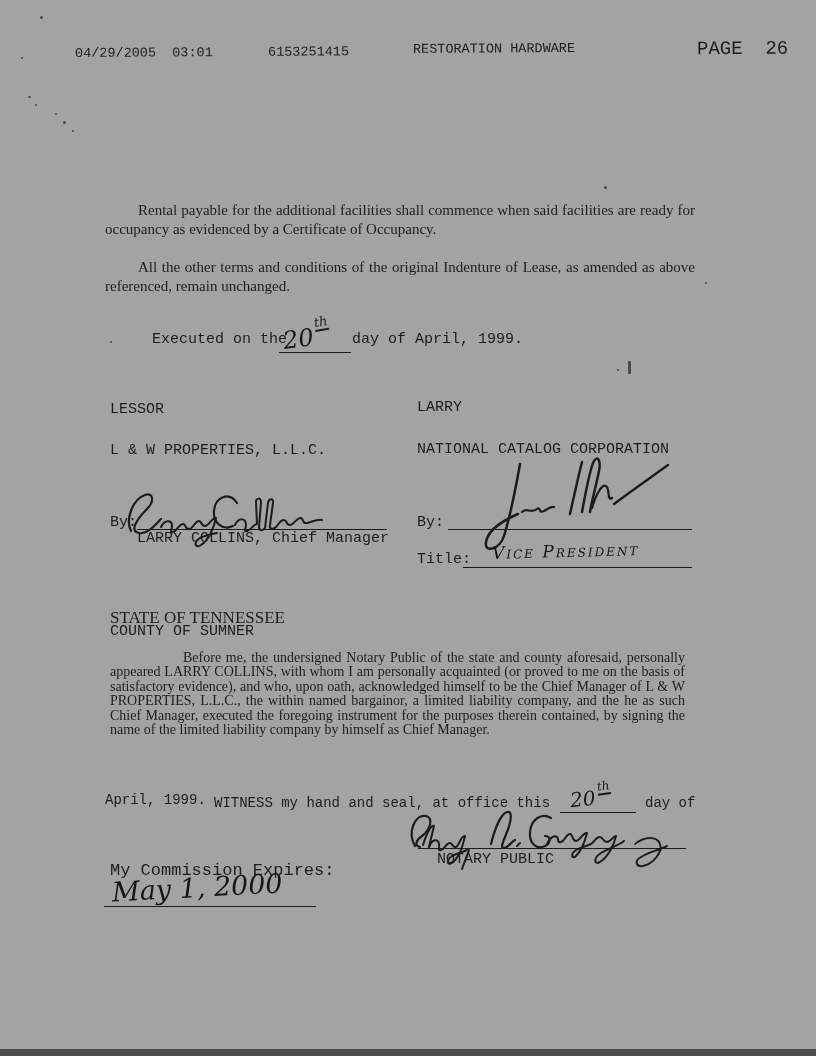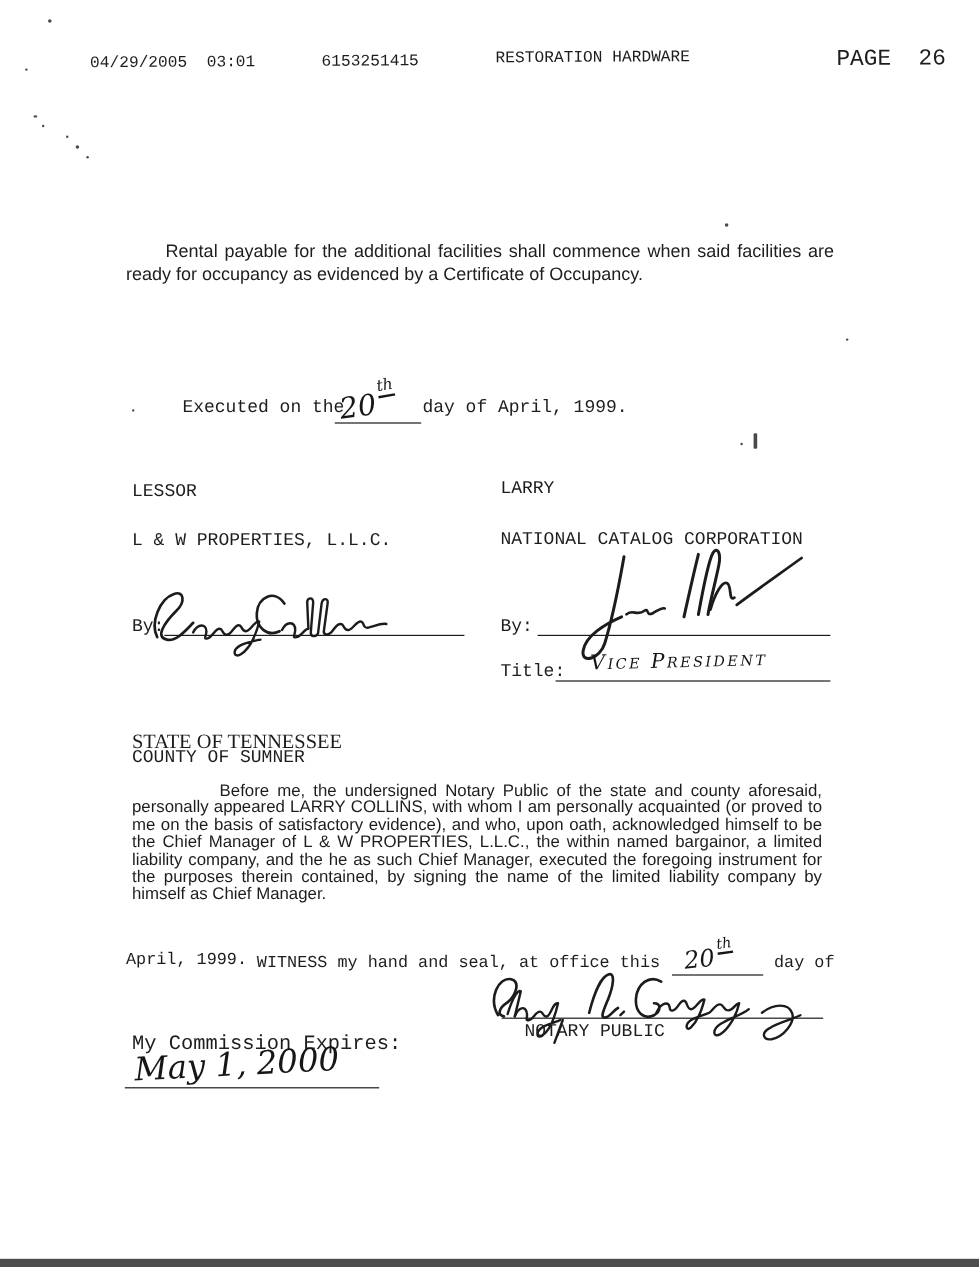--- a/index.html
+++ b/index.html
@@ -1,27 +1,27 @@
 <!DOCTYPE html>
 <html><head>
 <meta charset="utf-8">
 <style>
   html,body{margin:0;padding:0;background:#e8e8e8;}
   .page{
     position:relative;
     width:816px;height:1056px;
-    background:#ffffff;
+    background:#a3a3a3;
     overflow:hidden;
     font-family:"Liberation Mono","DejaVu Sans Mono",monospace;
     color:#1d1d1d;
   }
   .abs{position:absolute;}
   .mono{font-family:"Liberation Mono","DejaVu Sans Mono",monospace;white-space:pre;}
   .para{
-    font-family:Liberation Sans, sans-serif;
+    font-family:Liberation Serif, serif;
     text-align:justify;
   }
   .p-top{font-size:15px;line-height:18.5px;width:590px;text-indent:33px;letter-spacing:0;}
   .p-notary{font-size:14px;line-height:14.4px;width:575px;text-indent:73px;}
   .uline{position:absolute;border-bottom:1.6px solid #1b1b1b;height:1px;}
   .hand{
     font-family:"DejaVu Serif","Liberation Serif",serif;
     font-style:italic;
     color:#161616;
     white-space:pre;
@@ -56,20 +56,21 @@
   <div class="speck" style="left:63px;top:121px;width:3px;height:3px;"></div>
   <div class="speck" style="left:72px;top:130px;width:2px;height:2px;"></div>
   <div class="speck" style="left:604px;top:186px;width:3px;height:3px;"></div>
   <div class="speck" style="left:110px;top:341px;width:2px;height:2px;"></div>
   <div class="speck" style="left:617px;top:369px;width:2px;height:2px;"></div>
   <div class="speck" style="left:628px;top:361px;width:2.5px;height:13px;border-radius:1px;"></div>
   <div class="speck" style="left:705px;top:282px;width:2px;height:2px;"></div>
 
   <div class="abs para p-top" style="left:105px;top:201px;">Rental payable for the additional facilities shall commence when said facilities are ready for occupancy as evidenced by a Certificate of Occupancy.</div>
 
+  <div class="abs para p-top" style="left:105px;top:258px;">All the other terms and conditions of the original Indenture of Lease, as amended as above referenced, remain unchanged.</div>
 
   <div class="abs" style="left:0;top:0;">
     <span class="abs mono" style="left:152px;top:331px;font-size:15px;">Executed on the</span>
     <span class="uline" style="left:279px;top:351px;width:72px;"></span>
     <span class="abs hand" style="left:283px;top:325px;font-size:24px;transform:rotate(-8deg);">20</span>
     <span class="abs hand hand-sup" style="left:314px;top:314px;font-size:13px;transform:rotate(-10deg);">th</span>
     <span class="abs mono" style="left:352px;top:331px;font-size:15px;">day of April, 1999.</span>
   </div>
 
   <span class="abs mono" style="left:110px;top:401px;font-size:15px;">LESSOR</span>
@@ -79,20 +80,21 @@
   <span class="abs mono" style="left:110px;top:442px;font-size:15px;">L &amp; W PROPERTIES, L.L.C.</span>
 
   <span class="abs mono" style="left:110px;top:514px;font-size:15px;">By:</span>
   <span class="uline" style="left:137px;top:528px;width:250px;"></span>
   <svg class="sig" style="left:125px;top:487px;" width="235" height="58" viewBox="0 0 235 58">
     <path stroke-width="2.2" d="M6,44 C0,32 8,12 20,8 C28,5 30,14 22,22 C12,32 4,44 14,46 C22,48 30,38 36,32"></path>
     <path stroke-width="2" d="M36,40 c4,-8 11,-7 11,-1 c0,4 -3,7 1,6 c4,-1 6,-8 10,-8 c3,0 2,5 6,5 c4,0 6,-8 10,-8 c3,0 2,5 6,5 c4,0 7,-9 11,-8 c-2,9 -7,22 -15,27 c-6,4 -8,-3 -1,-7 c6,-3 12,-4 17,-5"></path>
     <path stroke-width="2.2" d="M112,16 C104,4 90,10 89,24 C88,36 98,44 108,39"></path>
     <path stroke-width="2" d="M110,38 c4,-8 11,-7 11,0 c0,4 -3,7 1,6 c4,-1 7,-7 10,-7 l-1,-22 c0,-4 5,-5 5,0 l-2,25 c0,4 4,4 6,1 l3,-25 c1,-5 6,-5 5,0 l-3,22 c-1,4 3,5 6,2 c3,-3 4,-7 8,-7 c3,0 2,5 6,5 c4,0 7,-8 11,-7 c3,1 1,6 6,5 c5,-1 10,-4 15,-3"></path>
   </svg>
+  <span class="abs mono" style="left:137px;top:530px;font-size:15px;">LARRY COLLINS, Chief Manager</span>
 
   <span class="abs mono" style="left:417px;top:514px;font-size:15px;">By:</span>
   <span class="uline" style="left:448px;top:528px;width:244px;"></span>
   <svg class="sig" style="left:458px;top:452px;" width="225" height="110" viewBox="0 0 225 110">
     <path stroke-width="2.5" d="M62,12 C58,34 54,58 46,84 C42,97 26,102 28,90 C30,78 46,68 60,62"></path>
     <path stroke-width="2.2" d="M64,60 c5,-5 9,2 15,-3 c4,-3 1,5 7,2 c4,-2 7,-5 10,-4"></path>
     <path stroke-width="2.5" d="M112,62 C116,44 120,26 124,10"></path>
     <path stroke-width="2.5" d="M124,60 C128,38 132,16 136,9 C140,3 143,9 141,19 C138,34 134,48 132,60"></path>
     <path stroke-width="2.3" d="M134,56 C138,42 144,32 148,34 C152,36 149,50 154,46"></path>
     <path stroke-width="2.3" d="M156,52 C172,40 192,26 210,13"></path>

